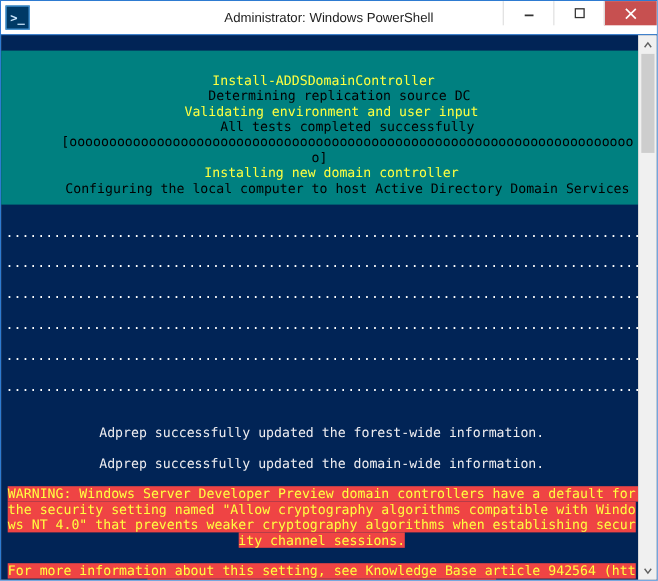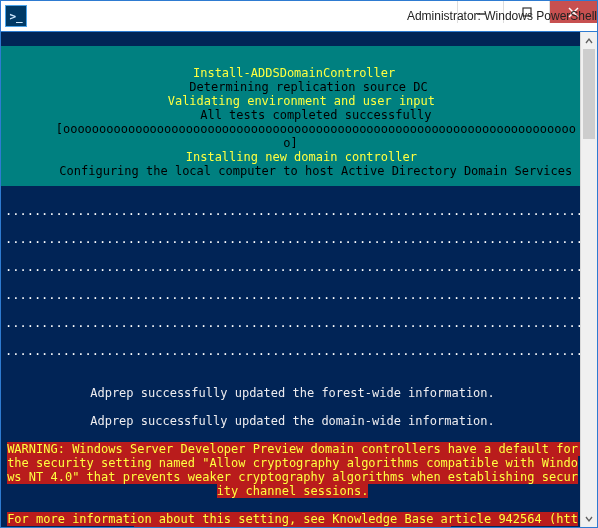--- a/index.html
+++ b/index.html
@@ -40,21 +40,21 @@
   .titlebar-icon span {
     color: #cde8ff;
     font-size: 11px;
     font-family: Consolas, monospace;
     font-weight: bold;
     line-height: 1;
   }
   .titlebar-title {
     position: absolute;
     left: 0; right: 0;
-    text-align: right;
+    text-align: center;
     font-size: 12px;
     color: #222;
     pointer-events: none;
   }
   .window-controls {
     display: flex;
     height: 22px;
     margin-top: -8px;
   }
   .win-btn {
@@ -103,21 +103,21 @@
   .teal-block .black { color: #000; }
   .dotted-line {
     color: #ffffff;
     letter-spacing: 0;
     overflow: hidden;
     text-overflow: clip;
     white-space: nowrap;
   }
   .warning {
     color: #ffff40;
-    background: #b91c1c;
+    background: #ef4444;
   }
 
   .scrollbar {
     width: 17px;
     background: #f0f0f0;
     display: flex;
     flex-direction: column;
     border-left: 1px solid #d8d8d8;
   }
   .sb-btn {

